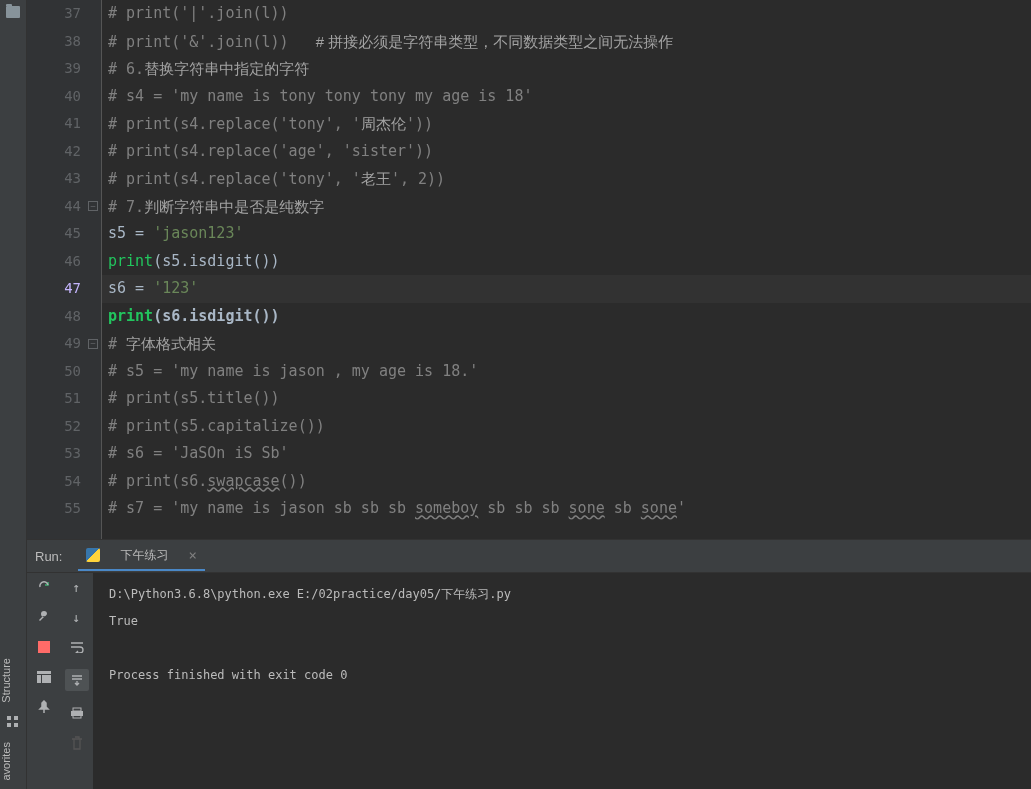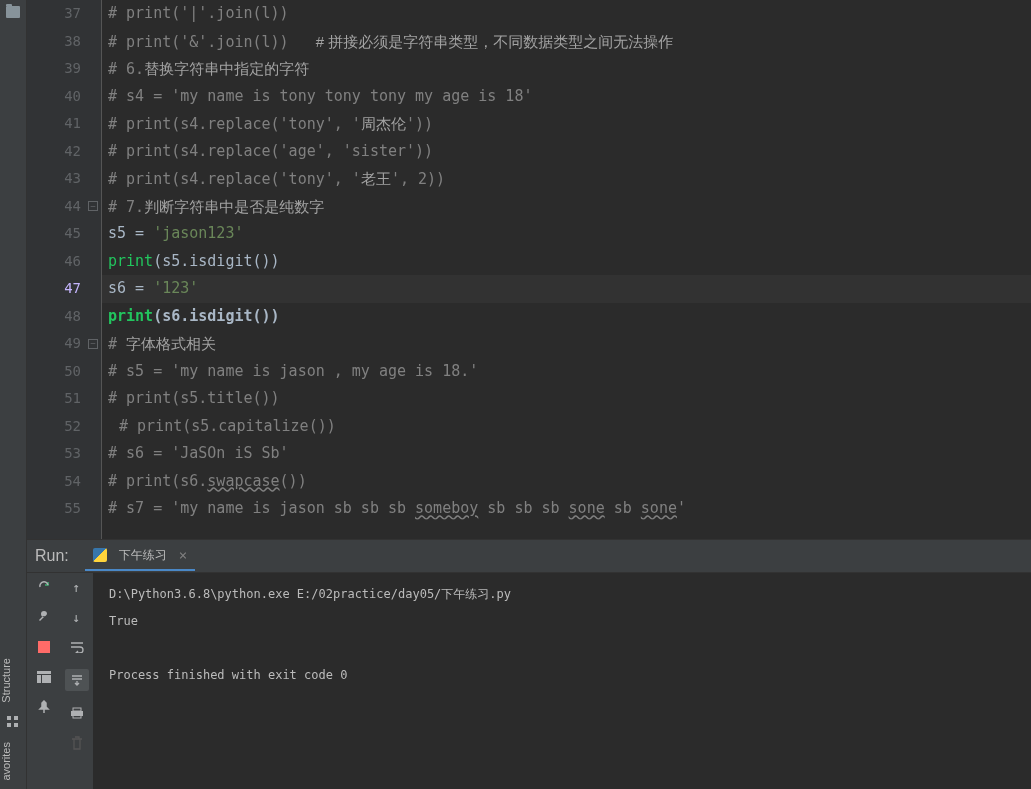--- a/index.html
+++ b/index.html
@@ -126,31 +126,31 @@
     .run-header {
       height: 33px;
       background: #3c3f41;
       display: flex;
       align-items: center;
       padding-left: 8px;
       border-bottom: 1px solid #323232;
     }
     .run-label {
       color: #bbbbbb;
-      font-size: 16px;
+      font-size: 13px;
       font-family: sans-serif;
       margin-right: 16px;
     }
     .run-tab {
       display: flex;
       align-items: center;
       height: 30px;
       padding: 0 8px;
       border-bottom: 2px solid #4a88c7;
-      gap: 12px;
+      gap: 20px;
     }
     .python-icon {
       width: 14px;
       height: 14px;
       background: linear-gradient(135deg, #3776ab 50%, #ffd43b 50%);
       border-radius: 2px;
     }
     .run-tab-label {
       color: #bbbbbb;
       font-size: 12px;
@@ -285,21 +285,21 @@
         <div class="code-line" style="padding-left: 6px;"><span class="comment"># print(s4.replace('age', 'sister'))</span></div>
         <div class="code-line" style="padding-left: 6px;"><span class="comment"># print(s4.replace('tony', '</span><span class="cn-comment">老王</span><span class="comment">', 2))</span></div>
         <div class="code-line"><span class="comment"># 7.</span><span class="cn-comment">判断字符串中是否是纯数字</span></div>
         <div class="code-line" style="padding-left: 6px;"><span class="identifier">s5 = </span><span class="string">'jason123'</span></div>
         <div class="code-line" style="padding-left: 6px;"><span class="keyword">print</span><span class="identifier">(s5.isdigit())</span></div>
         <div class="code-line current" style="padding-left: 6px;"><span class="identifier">s6 = </span><span class="string">'123'</span></div>
         <div class="code-line" style="padding-left: 6px; font-weight: bold;"><span class="keyword">print</span><span class="identifier">(s6.isdigit())</span></div>
         <div class="code-line"><span class="comment"># </span><span class="cn-comment">字体格式相关</span></div>
         <div class="code-line" style="padding-left: 6px;"><span class="comment"># s5 = 'my name is jason , my age is 18.'</span></div>
         <div class="code-line" style="padding-left: 6px;"><span class="comment"># print(s5.title())</span></div>
-        <div class="code-line" style="padding-left: 6px; margin-left: 11px;"><span class="comment"># print(s5.capitalize())</span></div>
+        <div class="code-line" style="padding-left: 6px;"><span class="comment"># print(s5.capitalize())</span></div>
         <div class="code-line" style="padding-left: 6px;"><span class="comment"># s6 = 'JaSOn iS Sb'</span></div>
         <div class="code-line" style="padding-left: 6px;"><span class="comment"># print(s6.</span><span class="comment wavy">swapcase</span><span class="comment">())</span></div>
         <div class="code-line" style="padding-left: 6px;"><span class="comment"># s7 = 'my name is jason sb sb sb </span><span class="comment wavy">someboy</span><span class="comment"> sb sb sb </span><span class="comment wavy">sone</span><span class="comment"> sb </span><span class="comment wavy">sone</span><span class="comment">'</span></div>
       </div>
   </div>
 
   <div class="run-panel">
     <div class="run-header">
       <span class="run-label">Run:</span>
       <div class="run-tab">

